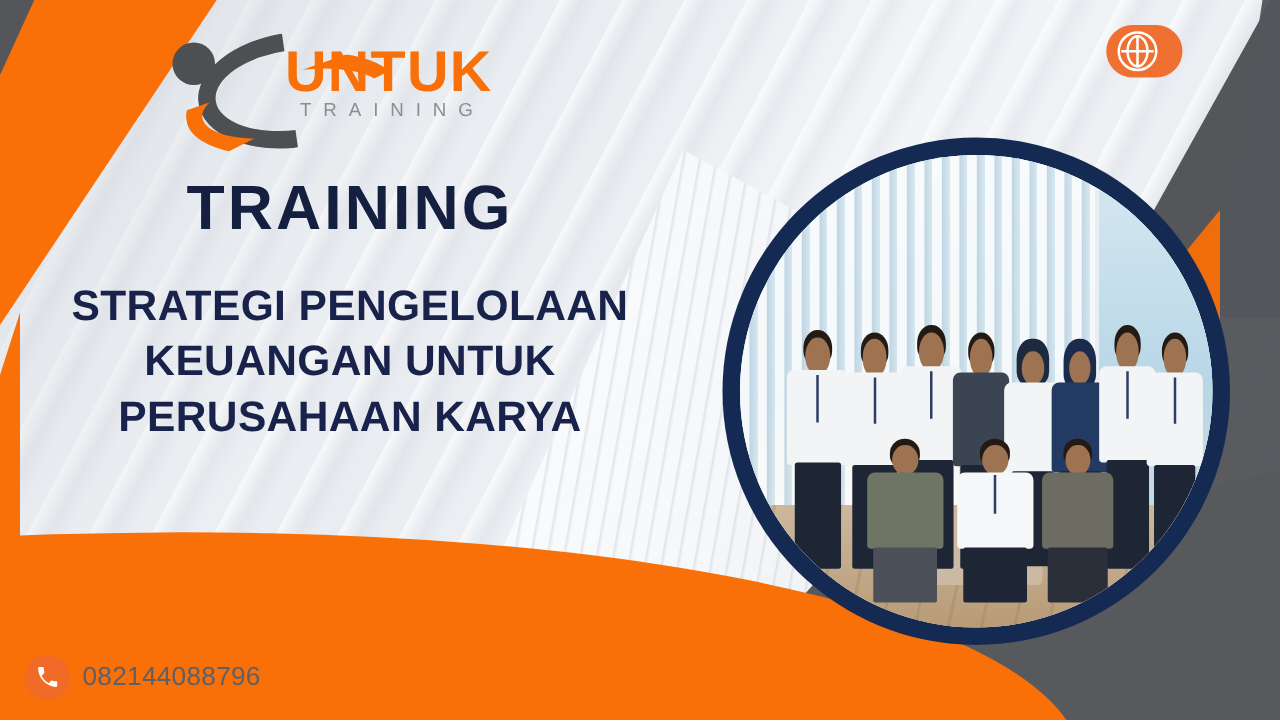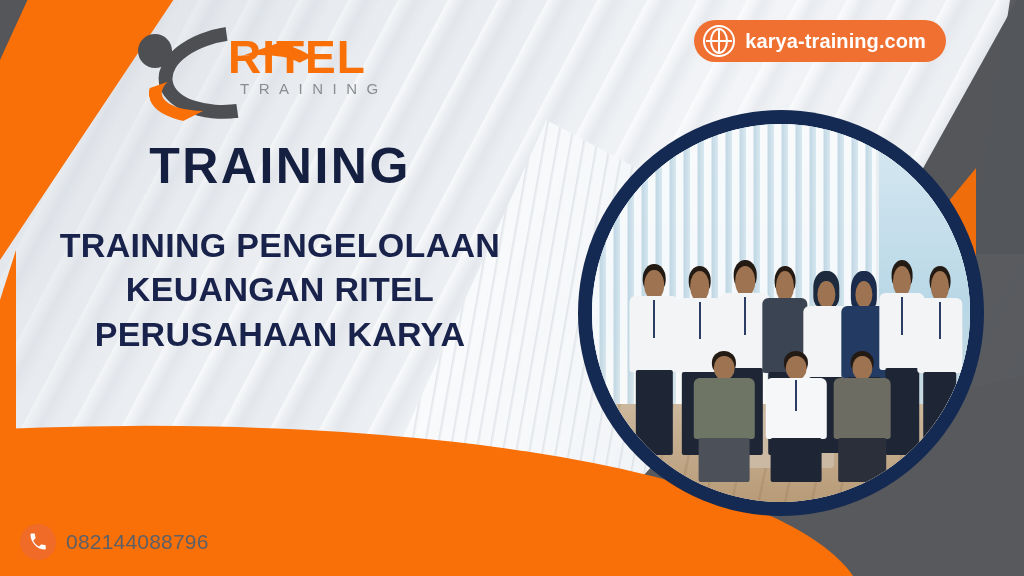--- a/index.html
+++ b/index.html
@@ -423,36 +423,35 @@
   <div class="tr-gray"></div>
   <div class="right-gray-band"></div>
   <div class="orange-accent-right"></div>
   <div class="br-gray"></div>
   <div class="bl-orange-swoosh"></div>
 
   <div class="logo">
     <div class="logo-dot"></div>
     <div class="logo-swoosh-gray"></div>
     <div class="logo-swoosh-orange"></div>
-    <div class="logo-karya">RITEL</div>
+    <div class="logo-karya">UNTUK</div>
     <div class="logo-training">TRAINING</div>
   </div>
 
   <div class="web-pill">
     <span class="globe-icon">
       <span class="globe-mer"></span>
     </span>
-    <span class="web-text">karya-training.com</span>
   </div>
 
   <div class="headline-block">
     <h1 class="kicker">TRAINING</h1>
     <h2 class="subtitle">
-      <span class="ln">TRAINING PENGELOLAAN</span>
-      <span class="ln">KEUANGAN RITEL</span>
+      <span class="ln">STRATEGI PENGELOLAAN</span>
+      <span class="ln">KEUANGAN UNTUK</span>
       <span class="ln">PERUSAHAAN KARYA</span>
     </h2>
   </div>
 
   <div class="photo-ring">
     <div class="photo-inner">
       <div class="scene-wall"></div>
       <div class="scene-blinds"></div>
       <div class="scene-window-r"></div>
       <div class="scene-floor"></div>

